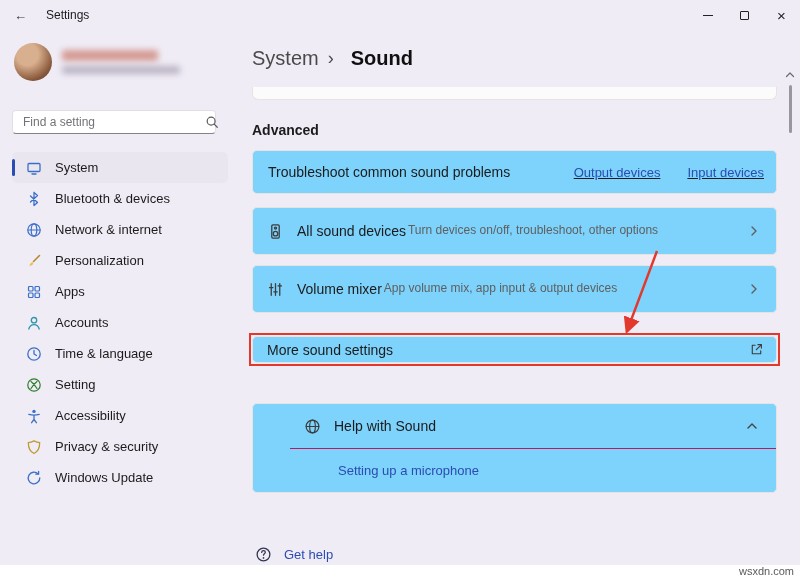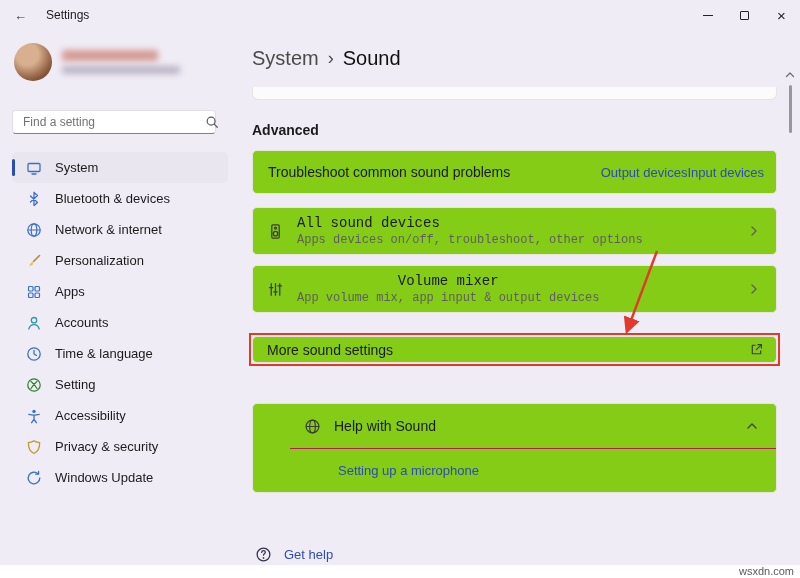--- a/index.html
+++ b/index.html
@@ -39,35 +39,35 @@
   .nav-item.selected { background:#eae6f0; }
   .nav-item.selected::before { content:""; position:absolute; left:0; top:7px; width:3px; height:17px;
                                border-radius:3px; background:#2b4cb0; }
   .nav-item svg { flex:none; }
 
   
   .main { flex:1; position:relative; padding:15px 23px 0 12px; }
   .breadcrumb { font-size:20px; display:flex; align-items:center; gap:9px; height:27px; }
   .bc-root { color:#4a4a4a; cursor:pointer; }
   .bc-sep { color:#4a4a4a; font-size:18px; }
-  .bc-cur { font-weight:400; color:#101010; }
+  .bc-cur { font-weight:700; color:#101010;margin-left:8px; }
   .partial-card { margin-top:15px; height:13px; background:#fbfbfb; border:1px solid #e6e3e1;
                   border-top:none; border-radius:0 0 6px 6px; }
   .section-h { margin-top:22px; font-size:14px; font-weight:700; }
-  .card { background:#84cc16; border:1px solid #e6e3e1; border-radius:5px; }
+  .card { background:#7dd3fc; border:1px solid #e6e3e1; border-radius:5px; }
   .row-card { display:flex; align-items:center; }
   .card-troubleshoot { margin-top:12px; height:44px; padding:0 10px 0 15px; }
   .ct-label { font-size:14px; }
-  .ct-links { margin-left:auto; display:flex; padding-right:2px; }
+  .ct-links { margin-left:auto; display:flex; gap:27px; padding-right:2px;text-decoration:underline; }
   .link { color:#2b4cb0; font-size:13px; cursor:pointer; }
   .card-item { height:48px; padding:0 14px 0 0; cursor:pointer; }
   .card-all { margin-top:13px; }
   .card-mixer { margin-top:10px;text-align:center; }
   .ci-icon { width:44px; display:flex; justify-content:center; flex:none; }
-  .ci-text { display:flex; flex-direction:column; gap:2px;font-family:Liberation Mono, monospace; }
+  .ci-text { display:flex; gap:2px; }
   .ci-title { font-size:14px; }
   .ci-sub { font-size:12px; color:#5f5f5f; }
   .ci-chev { margin-left:auto; display:flex; }
   .card-more { margin-top:23px; height:27px; padding:0 12px 0 14px; position:relative; font-size:14px; cursor:pointer; }
   .annotation-box { position:absolute; left:-4px; right:-4px; top:-4px; bottom:-4px; border:2px solid #e2392c; }
   .cm-ext { margin-left:auto; display:flex; }
   .card-help { margin-top:40px;padding-left:37px; }
   .ch-head { height:44px; display:flex; align-items:center; padding:0 16px 0 0; cursor:pointer; }
   .ch-link-row { height:44px; display:flex; align-items:center; padding-left:48px; border-top:1px solid #be185d; }
   .footer { margin-top:27px; display:flex; flex-direction:column; gap:8px; }
@@ -231,21 +231,21 @@
       <div class="card row-card card-item card-all">
         <div class="ci-icon">
           <svg width="17" height="17" viewBox="0 0 16 16" fill="none" stroke="#3c3c3c" stroke-width="1.2">
             <rect x="4.5" y="1.8" width="7" height="12.4" rx="1"></rect>
               <circle cx="8" cy="4.8" r="1"></circle>
               <circle cx="8" cy="10" r="2.1"></circle>
           </svg>
         </div>
         <div class="ci-text">
           <span class="ci-title">All sound devices</span>
-          <span class="ci-sub">Apps devices on/off, troubleshoot, other options</span>
+          <span class="ci-sub">Turn devices on/off, troubleshoot, other options</span>
         </div>
         <span class="ci-chev">
           <svg width="16" height="16" viewBox="0 0 16 16" fill="none" stroke="#5f5f5f" stroke-width="1.4" stroke-linecap="round" stroke-linejoin="round">
             <path d="M6 4l4 4-4 4"></path>
           </svg>
         </span>
       </div>
 
       <div class="card row-card card-item card-mixer">
         <div class="ci-icon">

